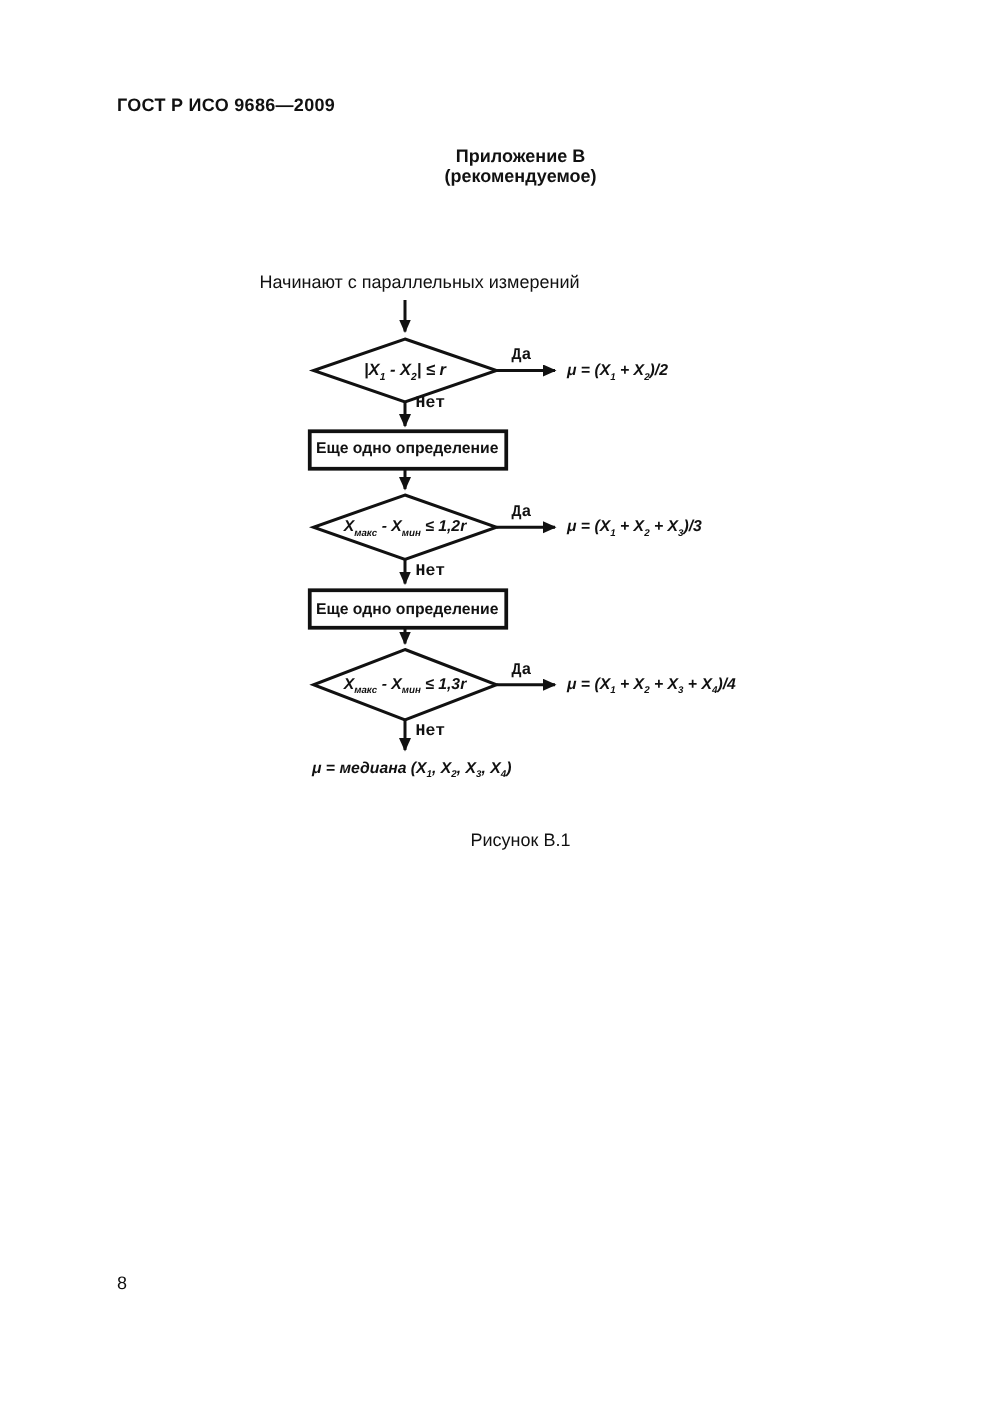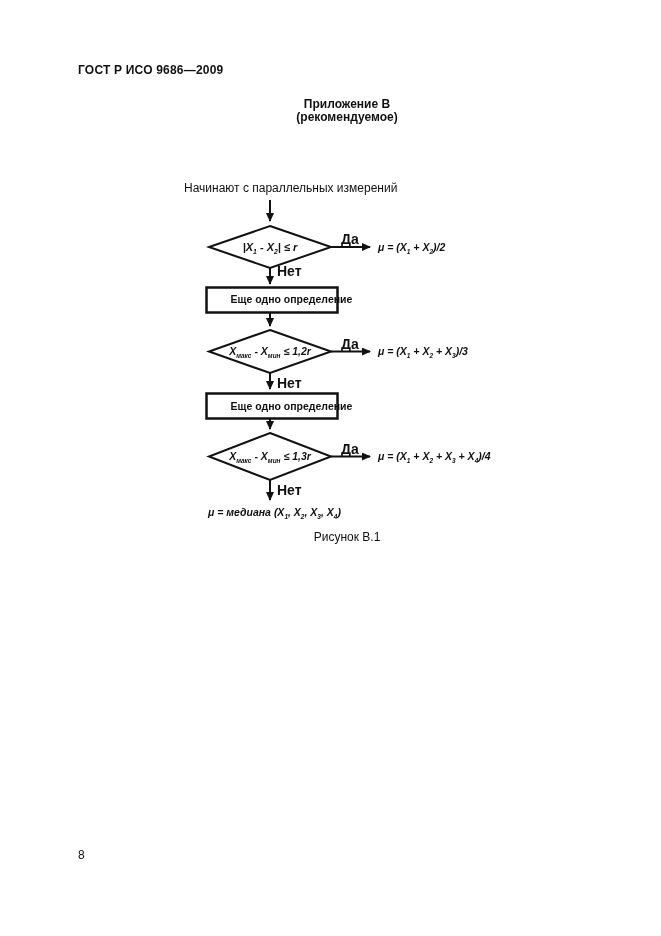--- a/index.html
+++ b/index.html
@@ -10,23 +10,23 @@
     overflow:hidden;
     border-radius:25px;
   }
   .abs { position:absolute; white-space:nowrap; }
   .b { font-weight:bold; }
   .center { left:347px; transform:translateX(-50%); }
   .small { font-size:12px; }
   .hdr { font-size:12px; font-weight:bold; letter-spacing:0.2px; }
   .ttl { font-size:12.5px; font-weight:bold; }
   .formula { font-weight:bold; font-style:italic; font-size:10.5px; }
-  .lbl { font-weight:bold; font-size:14px; }
+  .lbl { font-weight:bold; font-size:11px;font-family:Liberation Mono, monospace; }
   .dtext { left:209px; width:122px; text-align:center; }
-  .boxtext { left:206px; width:131px; text-align:center; font-weight:bold; font-size:10.5px; font-style:normal;margin-left:20px; }
+  .boxtext { left:206px; width:131px; text-align:center; font-weight:bold; font-size:10.5px; font-style:normal; }
   sub { font-size:0.62em; }
   svg.flow { position:absolute; left:0; top:0; }
   svg .ln { stroke:#111; stroke-width:2; fill:none; }
   svg .shape { stroke:#111; fill:#fff; }
 </style>
 </head>
 <body>
 
 <div class="page">
 
@@ -57,21 +57,21 @@
     <line class="ln" x1="331" y1="456.5" x2="370" y2="456.5" marker-end="url(#ah)"></line>
     <line class="ln" x1="270" y1="480" x2="270" y2="500" marker-end="url(#ah)"></line>
   </svg>
 
   <div class="abs hdr" style="left:78px; top:63px;">ГОСТ Р ИСО 9686—2009</div>
 
   <div class="abs b small center" style="top:97px;">Приложение В</div>
   <div class="abs b small center" style="top:110px;text-align:center;">(рекомендуемое)</div>
 
 
-  <div class="abs small" style="left:184px; top:181px;">Начинают с параллельных измерений</div>
+  <div class="abs small" style="left:173px; top:181px;">Начинают с параллельных измерений</div>
 
   <div class="abs formula dtext" style="top:241px; font-size:11px;"><span>|X</span><sub>1</sub><span> - X</span><sub>2</sub><span>| ≤ r</span></div>
   <div class="abs lbl" style="left:341px; top:231px;">Да</div>
   <div class="abs formula" style="left:378px; top:241px;"><span>μ = (X</span><sub>1</sub><span> + X</span><sub>2</sub><span>)/2</span></div>
   <div class="abs lbl" style="left:277px; top:263px;">Нет</div>
 
   <div class="abs boxtext" style="top:293px;">Еще одно определение</div>
 
   <div class="abs formula dtext" style="top:345px;"><span>X</span><sub>макс</sub><span> - X</span><sub>мин</sub><span> ≤ 1,2r</span></div>
   <div class="abs lbl" style="left:341px; top:336px;">Да</div>
@@ -80,17 +80,17 @@
 
   <div class="abs boxtext" style="top:400px;">Еще одно определение</div>
 
   <div class="abs formula dtext" style="top:450px;"><span>X</span><sub>макс</sub><span> - X</span><sub>мин</sub><span> ≤ 1,3r</span></div>
   <div class="abs lbl" style="left:341px; top:441px;">Да</div>
   <div class="abs formula" style="left:378px; top:450px;"><span>μ = (X</span><sub>1</sub><span> + X</span><sub>2</sub><span> + X</span><sub>3</sub><span> + X</span><sub>4</sub><span>)/4</span></div>
   <div class="abs lbl" style="left:277px; top:482px;">Нет</div>
 
   <div class="abs formula" style="left:208px; top:506px;"><span>μ = медиана (X</span><sub>1</sub><span>, X</span><sub>2</sub><span>, X</span><sub>3</sub><span>, X</span><sub>4</sub><span>)</span></div>
 
-  <div class="abs small center" style="top:530px;">Рисунок В.1</div>
+  <div class="abs small center" style="top:553px;">Рисунок В.1</div>
 
   <div class="abs small" style="left:78px; top:848px;">8</div>
 
 </div>
 
 </body></html>

